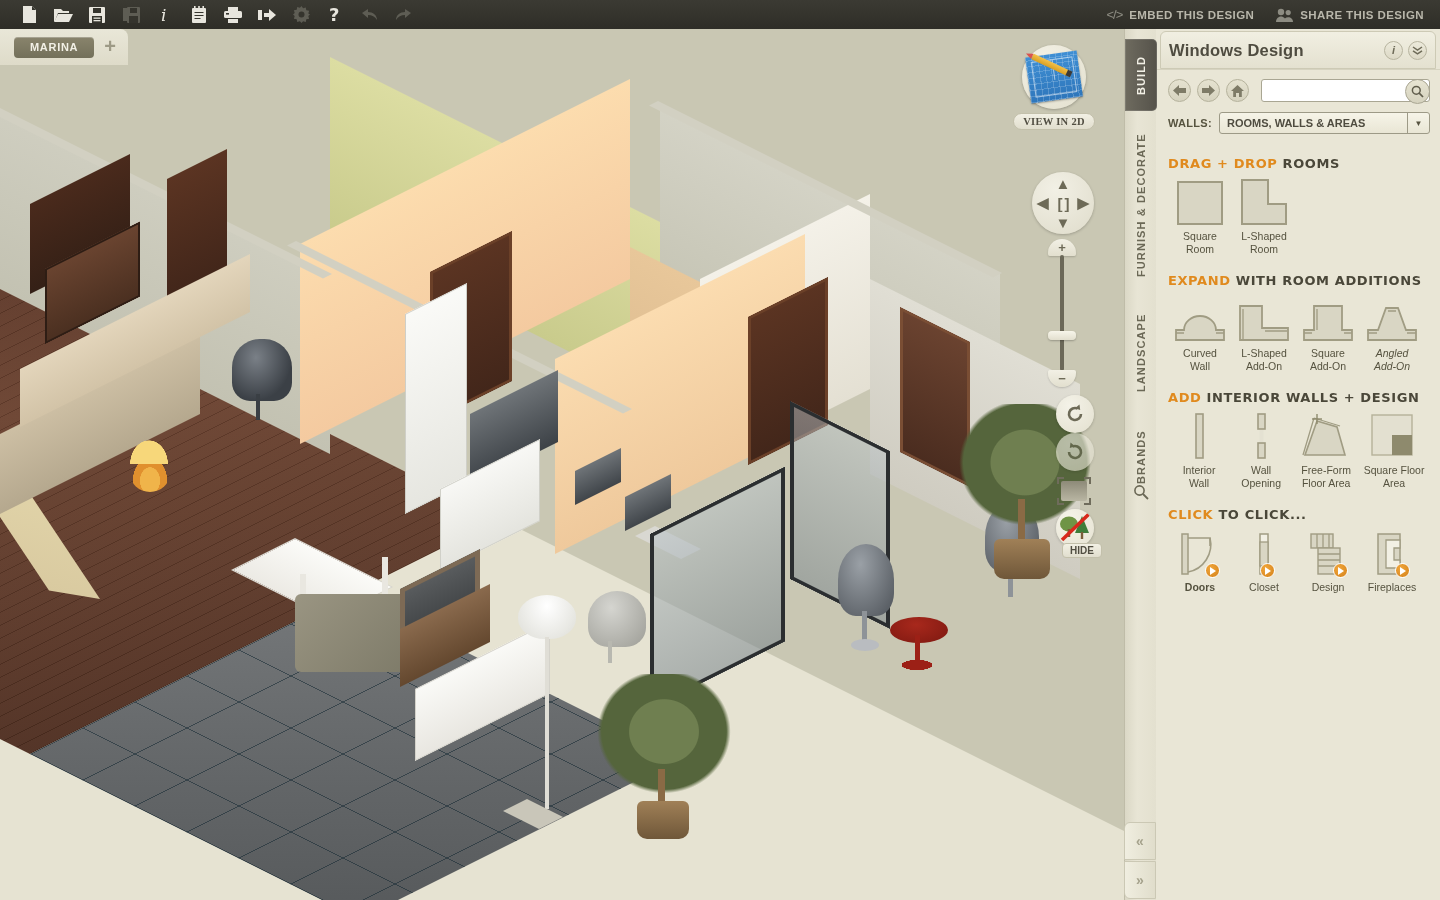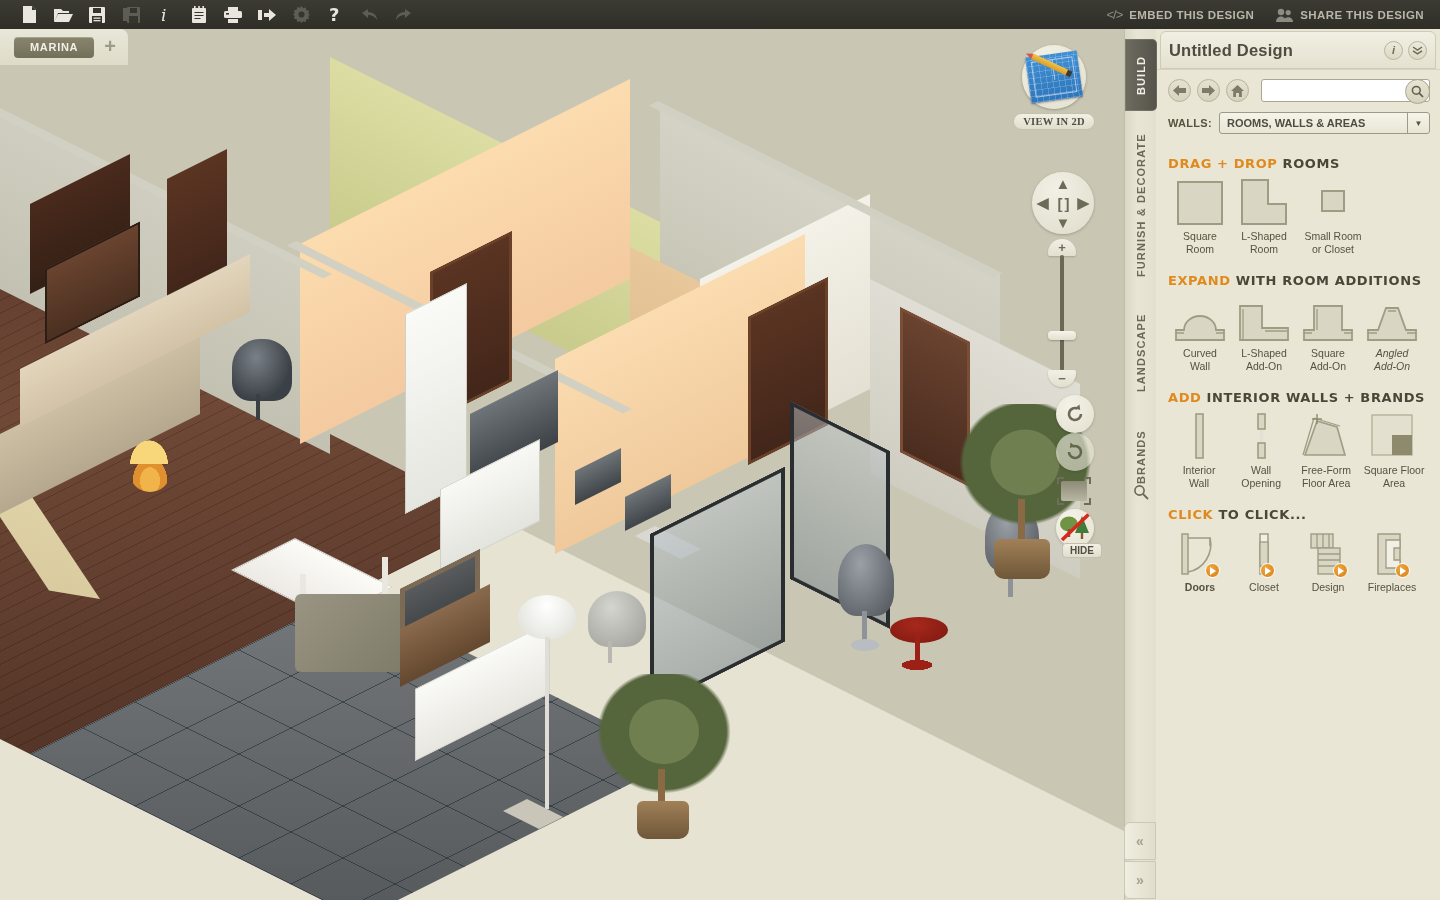--- a/index.html
+++ b/index.html
@@ -675,21 +675,21 @@
   </div>
 
   <div class="collapse-box">
     <div class="cb-btn cb-1">«</div>
     <div class="cb-btn cb-2">»</div>
   </div>
 
   <div class="panel">
 
     <div class="panel-head">
-      <div class="panel-title">Untitled Design</div>
+      <div class="panel-title">Windows Design</div>
       <div class="head-btns">
         <div class="rnd-btn">i</div>
         <div class="rnd-btn" style="font-style:normal; font-size:9px;">
           <svg width="11" height="9" viewBox="0 0 11 9">
             <path fill="none" stroke="#6e6b58" stroke-width="1.5" d="M1 1l4.5 3L10 1M1 4.8l4.5 3 4.5-3"></path>
           </svg>
         </div>
       </div>
     </div>
 
@@ -742,26 +742,20 @@
             <div class="cell-lbl">Square<br>Room</div>
           </div>
           <div class="cell" style="width:64px;">
             <div class="cell-icon">
               <svg width="46" height="46" viewBox="0 0 46 46">
                 <path fill="#d9d6c4" stroke="#a09c83" stroke-width="2" d="M1 1h26v24h18v20H1z"></path>
               </svg>
             </div>
             <div class="cell-lbl">L-Shaped<br>Room</div>
           </div>
-          <div class="cell" style="width:74px;">
-            <div class="cell-icon" style="align-items:center;">
-              <div class="sq-small"></div>
-            </div>
-            <div class="cell-lbl">Small Room<br>or Closet</div>
-          </div>
         </div>
       </div>
 
       <div class="sect" style="padding-top:16px;">
         <div class="sect-title">
           <span class="accent">EXPAND</span><span> WITH ROOM ADDITIONS</span>
         </div>
         <div class="grid">
           <div class="cell" style="width:64px;">
             <div class="cell-icon">
@@ -797,21 +791,21 @@
                 <path fill="none" stroke="#a09c83" stroke-width="1.3" d="M2 31h9M41 31h9M22 9h8"></path>
               </svg>
             </div>
             <div class="cell-lbl">Angled<br>Add-On</div>
           </div>
         </div>
       </div>
 
       <div class="sect" style="padding-top:16px;">
         <div class="sect-title">
-          <span class="accent">ADD</span><span> INTERIOR WALLS + BRANDS</span>
+          <span class="accent">ADD</span><span> INTERIOR WALLS + DESIGN</span>
         </div>
         <div class="grid">
           <div class="cell" style="width:64px;">
             <div class="cell-icon">
               <svg width="18" height="46" viewBox="0 0 18 46">
                 <rect x="6" y="1" width="7" height="44" fill="#d9d6c4" stroke="#a09c83" stroke-width="1.6"></rect>
               </svg>
             </div>
             <div class="cell-lbl">Interior<br>Wall</div>
           </div>

